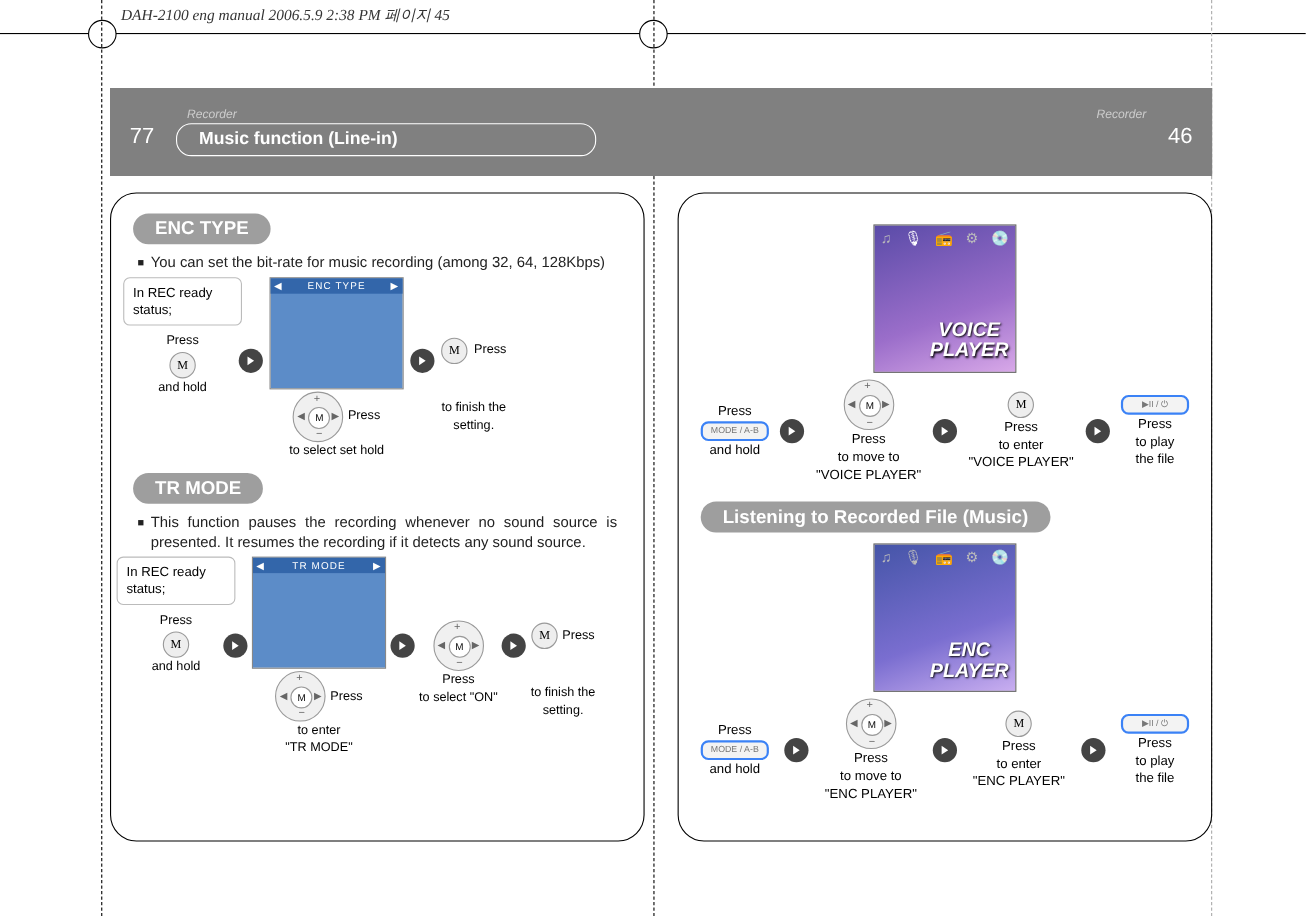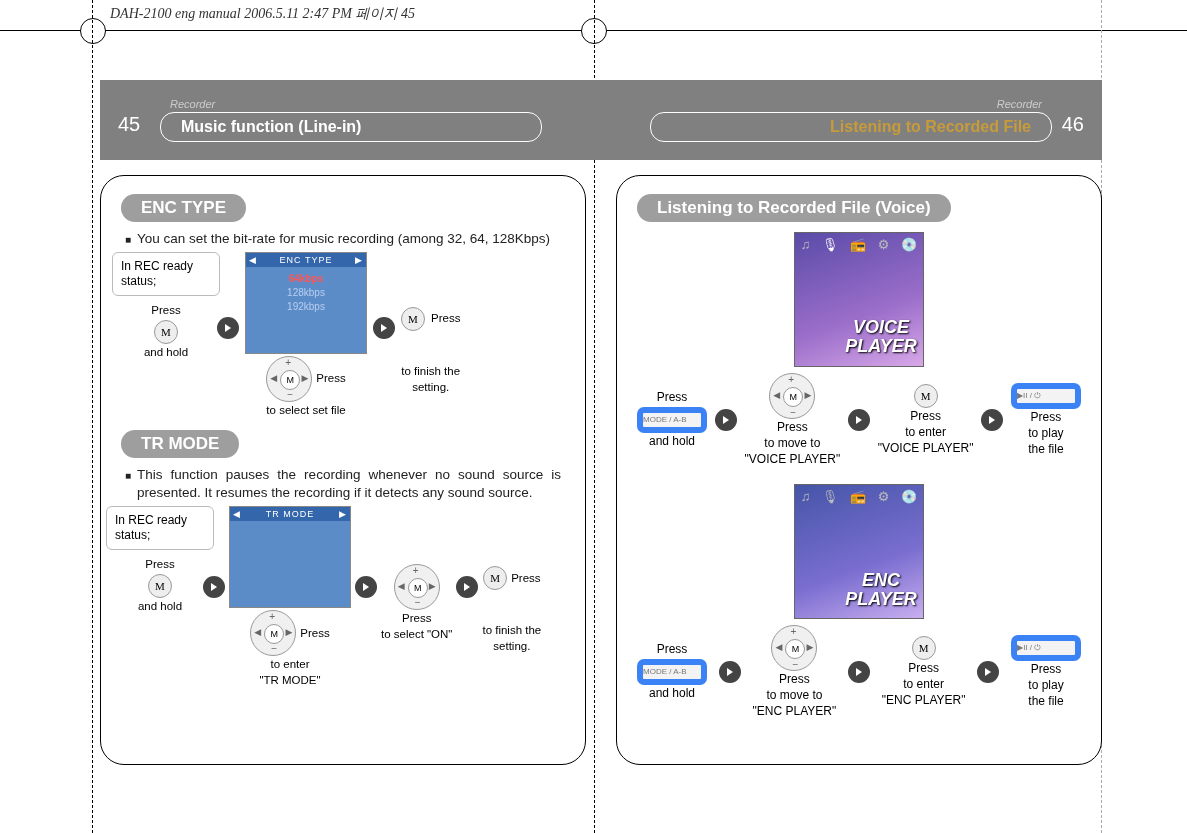--- a/index.html
+++ b/index.html
@@ -186,22 +186,22 @@
   .dpad .center {
     position: absolute; top: 14px; left: 14px; width: 18px; height: 18px;
     border: 1px solid #999; border-radius: 50%; background: #fff;
     font-size: 9px; text-align: center; line-height: 18px;
   }
   .dpad .plus { position: absolute; top: 1px; left: 19px; font-size: 10px; color: #666;}
   .dpad .minus { position: absolute; bottom: 1px; left: 21px; font-size: 10px; color: #666;}
   .dpad .tri-l { position: absolute; top: 17px; left: 4px; font-size: 9px; color: #666;}
   .dpad .tri-r { position: absolute; top: 17px; right: 4px; font-size: 9px; color: #666;}
   .mode-btn {
-    width: 58px; height: 14px; border: 6px solid #3b82f6; border-radius: 7px;
-    font-size: 8px; text-align: left; line-height: 14px; color: #777;
+    width: 58px; height: 14px; border: 2px solid #3b82f6; border-radius: 7px;
+    font-size: 8px; text-align: center; line-height: 14px; color: #777;
     background: #f3f3f3;
   }
   .screen {
     width: 120px; height: 100px; border: 1px solid #888;
     background: linear-gradient(#5c8cc8, #5c8cc8);
     position: relative;
     font-size: 9px; color: #fff;
   }
   .screen .title-bar {
     height: 14px; background: #3366aa; text-align: center; font-size: 9px;
@@ -242,32 +242,31 @@
 
 <div class="crop-marks">
   <div class="crop-line-h"></div>
   <div class="crop-circle left"></div>
   <div class="crop-circle right"></div>
 </div>
 <div class="crop-v left"></div>
 <div class="crop-v center"></div>
 <div class="crop-v far-right"></div>
 
-<div class="doc-header">DAH-2100 eng manual  2006.5.11 2:47 PM 페이지 45</div>
+<div class="doc-header">DAH-2100 eng manual  2006.5.9 2:38 PM 페이지 45</div>
 
 <div class="page-band">
   <div class="band-half left">
     <span class="section-label">Recorder</span>
-    <span class="page-num">45</span>
+    <span class="page-num">77</span>
     <div class="title-pill">Music function (Line-in)</div>
   </div>
   <div class="band-half right">
     <span class="section-label">Recorder</span>
     <span class="page-num">46</span>
-    <div class="title-pill">Listening to Recorded File</div>
   </div>
 </div>
 
 <div class="spread">
 
   <div class="page">
     <div class="panel">
 
       <div class="sub-section">
         <span class="pill-label pill-gray">ENC TYPE</span>
@@ -289,38 +288,33 @@
                 </svg>
               </span>
           </div>
           <div class="flow-col">
             <div class="screen">
               <div class="title-bar">
                   <span>◀</span>
                   <span>ENC TYPE</span>
                   <span>▶</span>
                 </div>
-              <div class="body">
-                <span class="opt-red">64kbps</span>
-                <span class="opt">128kbps</span>
-                <span class="opt">192kbps</span>
-              </div>
             </div>
             <div style="display:flex; align-items:center; gap:4px;">
               <div class="dpad">
                   <div class="ring"></div>
                   <div class="center">M</div>
                   <div class="plus">+</div>
                   <div class="minus">−</div>
                   <div class="tri-l">◀</div>
                   <div class="tri-r">▶</div>
                 </div>
               <span>Press</span>
             </div>
-            <span>to select set file</span>
+            <span>to select set hold</span>
           </div>
           <div class="flow-col" style="padding-top:65px;">
             <span class="arrow">
                 <svg width="10" height="10" viewBox="0 0 10 10">
                   <path d="M2 1 L8 5 L2 9 Z"></path>
                 </svg>
               </span>
           </div>
           <div class="flow-col" style="padding-top:55px;">
             <div style="display:flex; align-items:center; gap:6px;">
@@ -413,21 +407,20 @@
           </div>
         </div>
       </div>
     </div>
   </div>
 
   <div class="page">
     <div class="panel">
 
       <div class="sub-section">
-        <span class="pill-label pill-gray">Listening to Recorded File (Voice)</span>
         <div style="display:flex; justify-content:center; margin:10px 0 6px;">
           <div class="voice-screen">
             <div class="icons-row">
               <span>♫</span>
               <span class="active">🎙</span>
               <span>📻</span>
               <span>⚙</span>
               <span>💿</span>
             </div>
             <div class="voice-label">
@@ -479,20 +472,21 @@
           <div class="flow-col right-flow-caption">
             <span class="mode-btn">▶II / ⏻</span>
             <span>Press</span>
             <span>to play</span>
             <span>the file</span>
           </div>
         </div>
       </div>
 
       <div class="sub-section" style="margin-top:18px;">
+        <span class="pill-label pill-gray">Listening to Recorded File (Music)</span>
         <div style="display:flex; justify-content:center; margin:10px 0 6px;">
           <div class="voice-screen" style="background: linear-gradient(160deg,#4555a8,#7a6ed0 60%,#c9aef0);">
             <div class="icons-row">
               <span>♫</span>
               <span>🎙</span>
               <span class="active">📻</span>
               <span>⚙</span>
               <span>💿</span>
             </div>
             <div class="voice-label">

